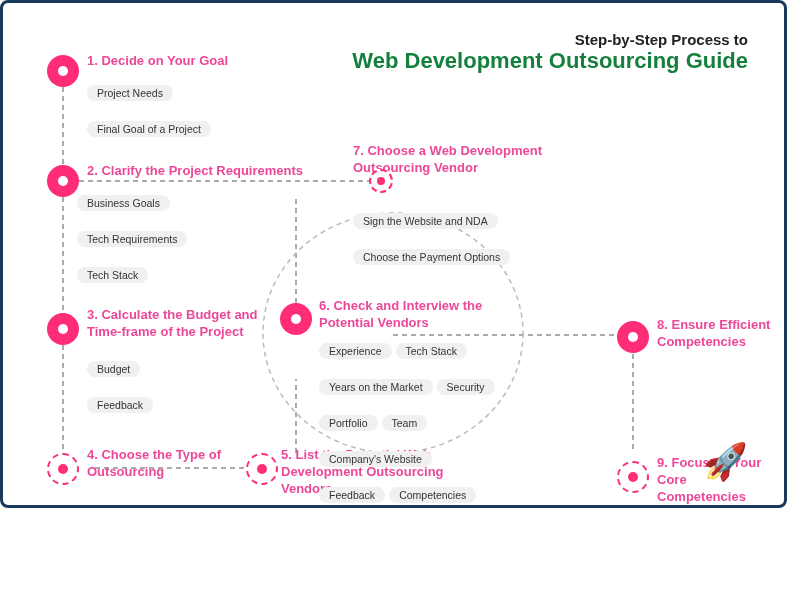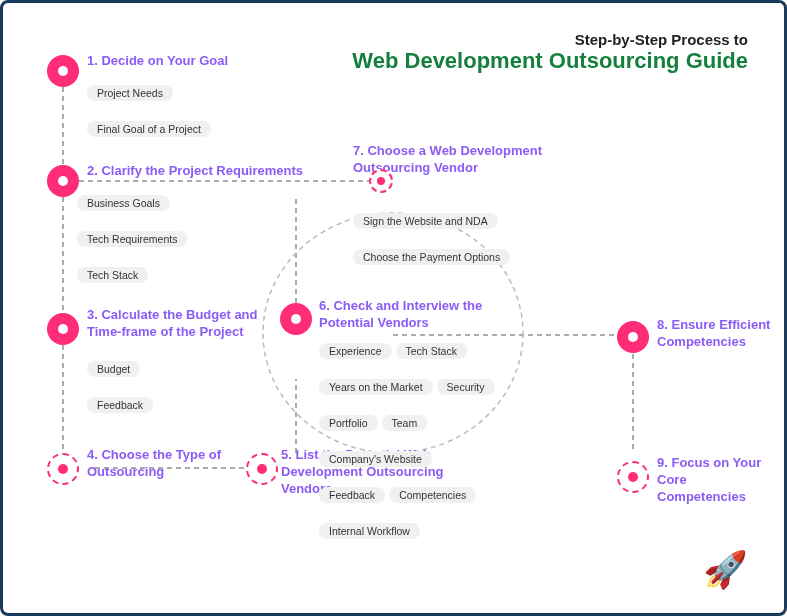--- a/index.html
+++ b/index.html
@@ -5,21 +5,21 @@
     * { box-sizing: border-box; margin: 0; padding: 0; }
     body {
       font-family: 'Arial', sans-serif;
       background: #fff;
       width: 787px;
       height: 616px;
       overflow: hidden;
     }
     .outer {
       width: 787px;
-      height: 616px;
+      height: 508px;
       border: 3px solid #1a3a5c;
       border-radius: 8px;
       background: #fff;
       position: relative;
       overflow: hidden;
     }
     
     .header {
       position: absolute;
       top: 28px;
@@ -70,21 +70,21 @@
     .step-circle.small .inner-dot {
       width: 8px;
       height: 8px;
     }
 
     
     .step-label {
       position: absolute;
       font-size: 13px;
       font-weight: 700;
-      color: #8b5cf6;
+      color: #ec4899;
       line-height: 1.3;
     }
 
     
     .tag {
       display: inline-block;
       background: #f0f0f0;
       border-radius: 12px;
       padding: 2px 10px;
       font-size: 10.5px;

